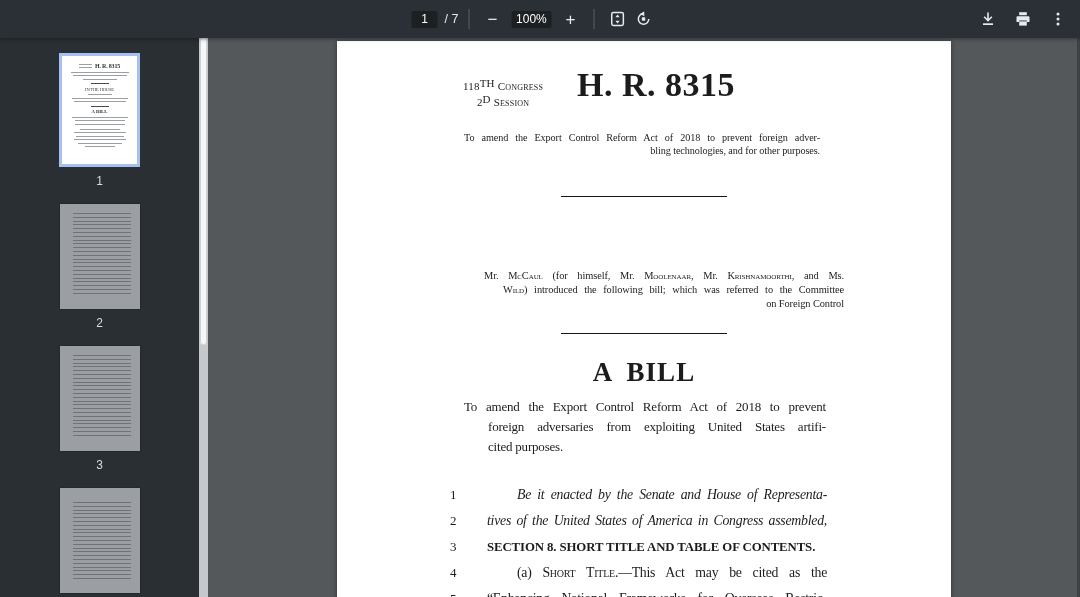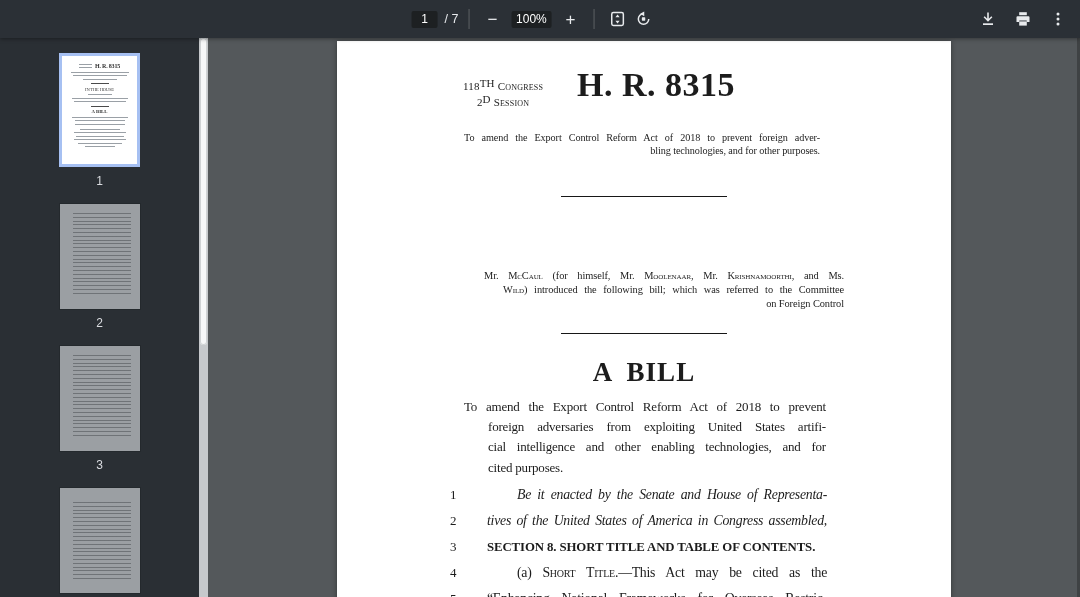--- a/index.html
+++ b/index.html
@@ -264,21 +264,20 @@
         <div class="hang19">on Foreign Control</div>
       </div>
 
       <div class="rule rule-2"></div>
 
       <div class="bill-heading">A BILL</div>
 
       <div class="summary">
         <div class="j">To amend the Export Control Reform Act of 2018 to prevent</div>
         <div class="j hang24">foreign adversaries from exploiting United States artifi-</div>
-        <div class="j hang24">cial intelligence and other enabling technologies, and for</div>
         <div class="hang24">cited purposes.</div>
       </div>
 
       <div class="body-lines">
         <div class="bl">
           <span class="num">1</span>
           <div class="bt it j ti30">Be it enacted by the Senate and House of Representa-</div>
         </div>
         <div class="bl">
           <span class="num">2</span>

